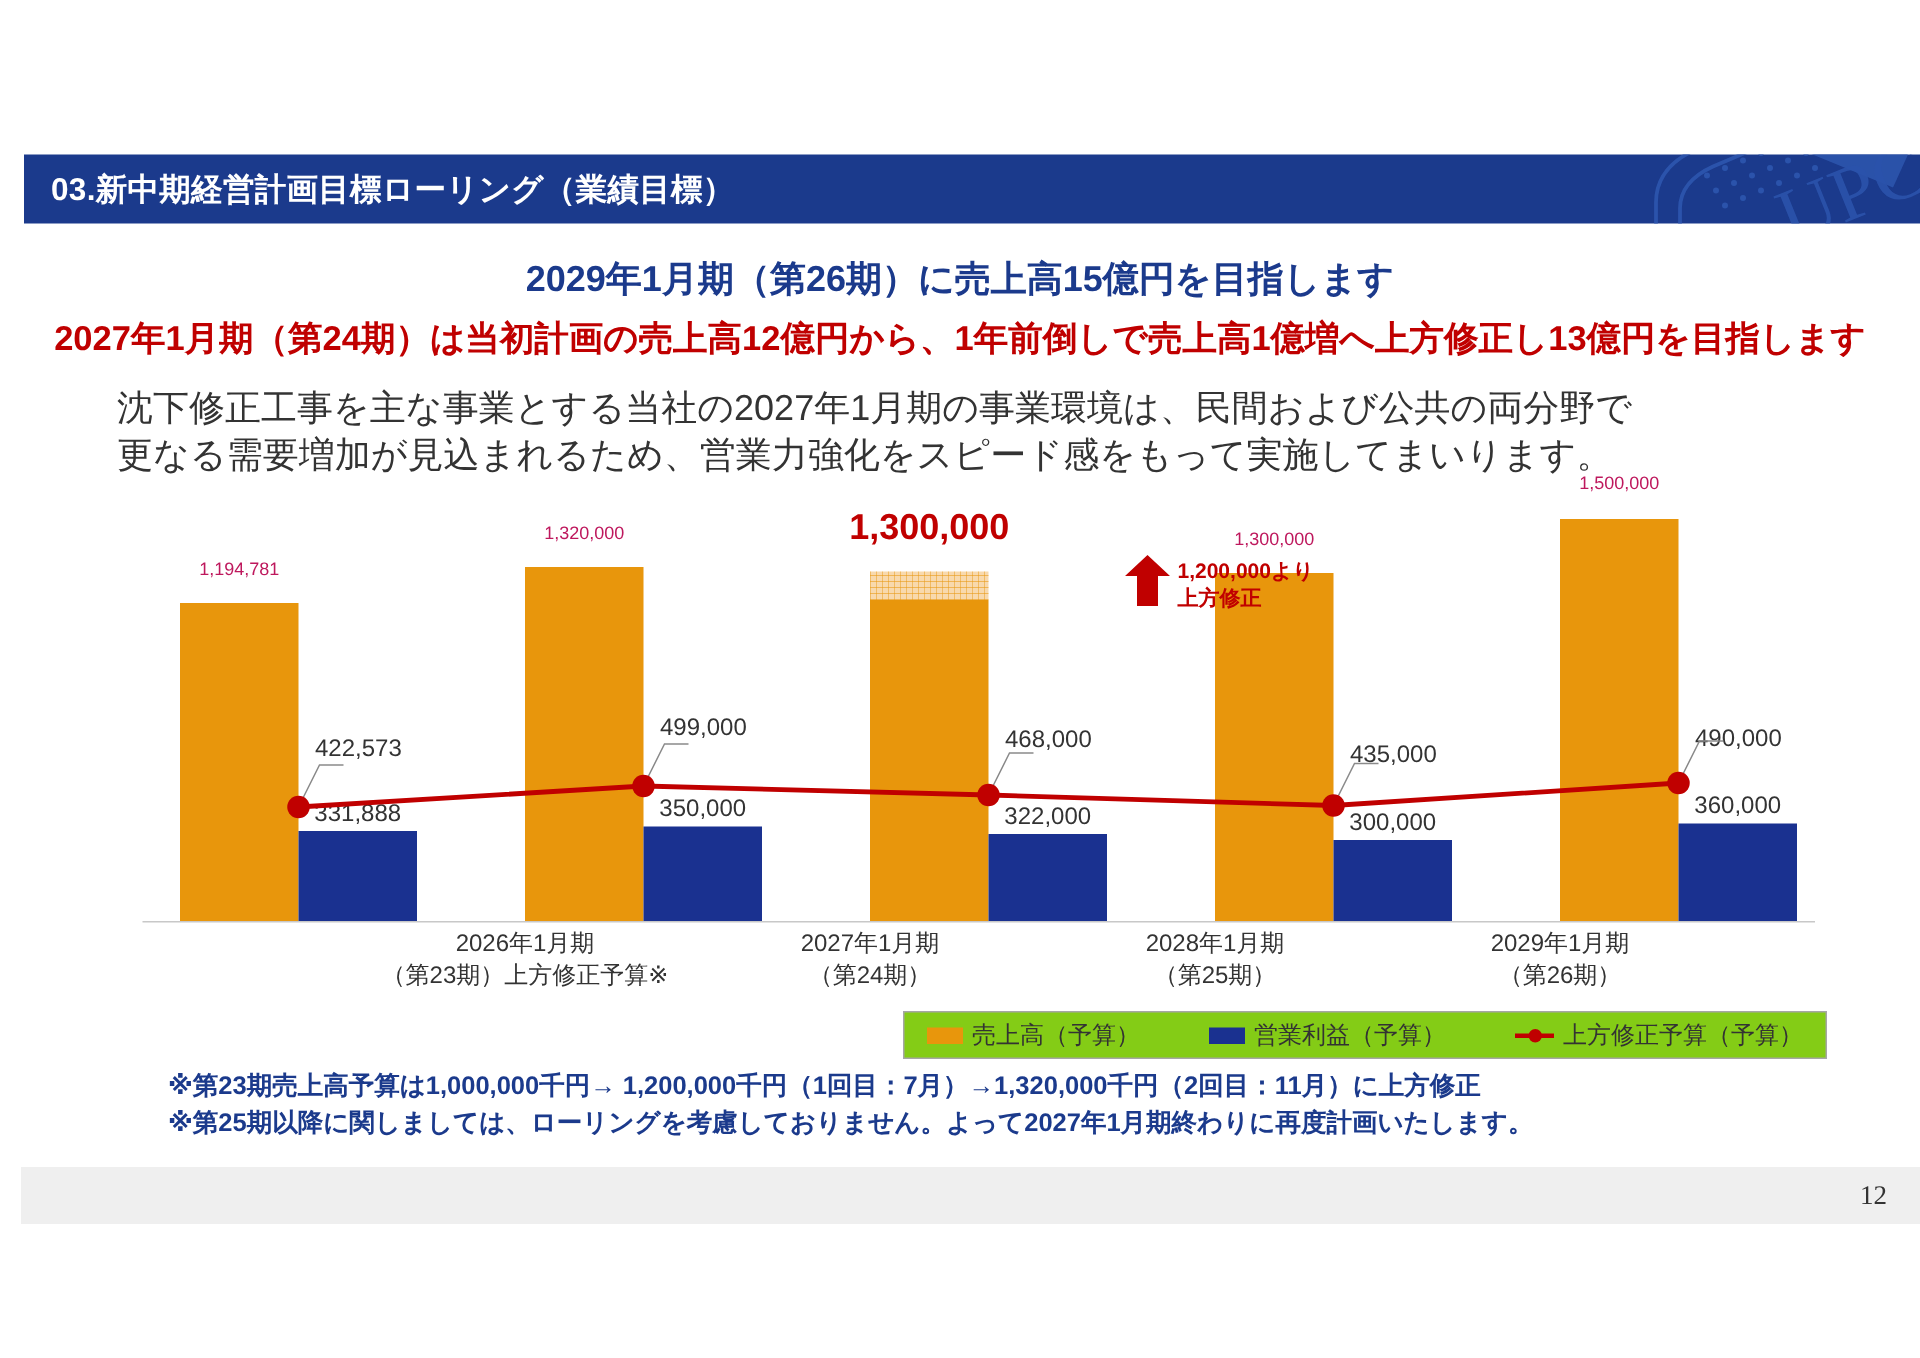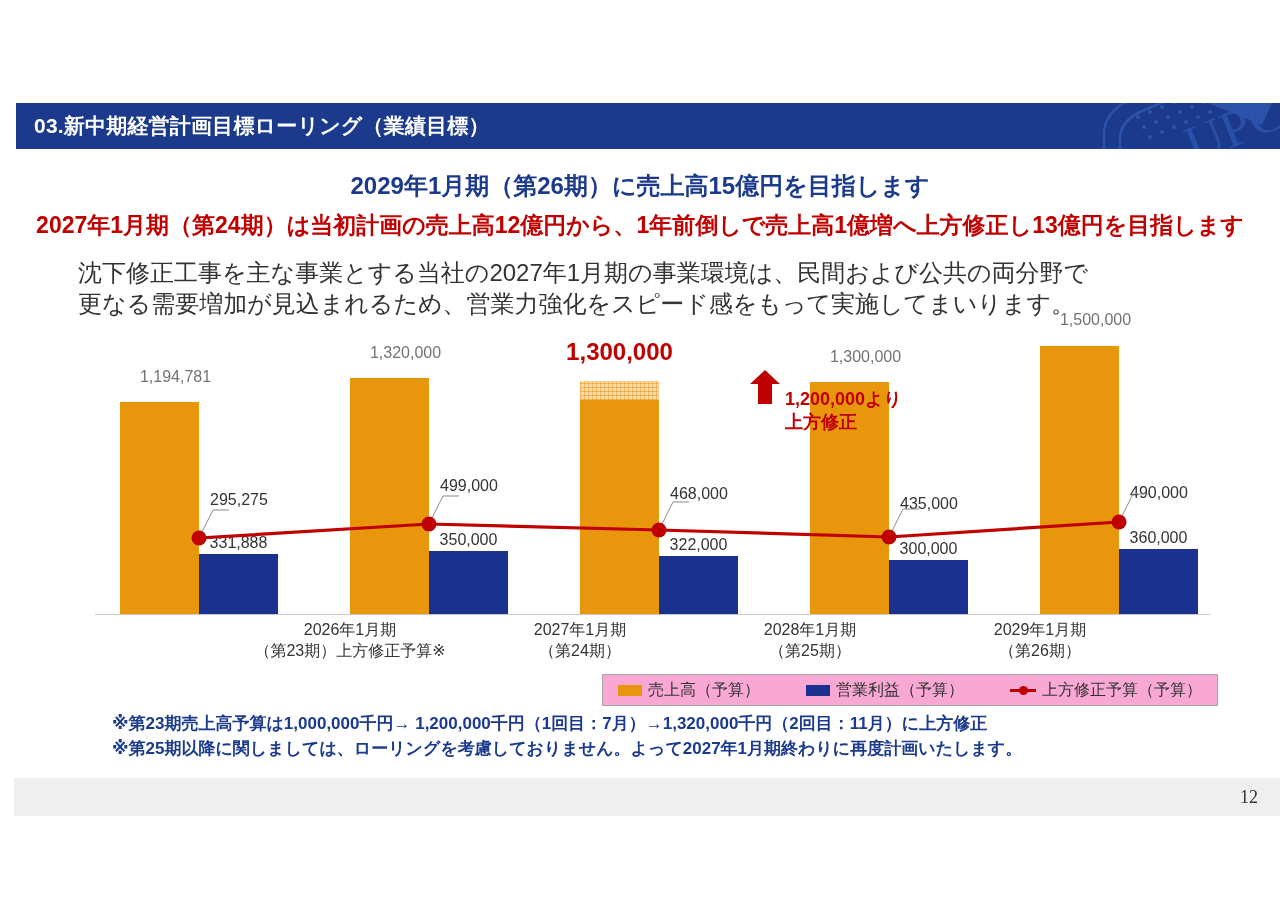--- a/index.html
+++ b/index.html
@@ -129,25 +129,25 @@
   }
   .bar-profit {
     position: absolute;
     bottom: 0;
     left: 79px;
     width: 79px;
     background: #1a3190;
   }
   .lbl-sales {
     position: absolute;
-    left: 16px;
+    left: 0;
     width: 79px;
     text-align: center;
-    font-size: 16px;
-    color: #737373;
+    font-size: 12px;
+    color: #be185d;
     white-space: nowrap;
   }
   .lbl-sales.highlight {
     color: #c00000;
     font-weight: bold;
     font-size: 24px;
     left: -28px;
     width: 135px;
   }
   .lbl-profit {
@@ -178,22 +178,22 @@
   #revision-arrow {
     position: absolute;
     left: 655px;
     top: 40px;
     width: 30px;
     height: 34px;
   }
   #revision-note {
     position: absolute;
     left: 690px;
-    top: 58px;
-    font-size: 18px;
+    top: 42px;
+    font-size: 14px;
     font-weight: bold;
     color: #c00000;
     line-height: 1.25;
     white-space: nowrap;
   }
 
   
   #unit-label {
     position: absolute;
     left: 1268px;
@@ -216,21 +216,21 @@
   .xcat div { white-space: nowrap; }
 
   
   #legend {
     position: absolute;
     left: 602px;
     top: 674px;
     width: 614px;
     height: 30px;
     border: 1px solid #a6a6a6;
-    background: #f9a8d4;
+    background: #84cc16;
     display: flex;
     align-items: center;
     justify-content: center;
     gap: 46px;
   }
   .legend-item {
     display: flex;
     align-items: center;
     gap: 6px;
     font-size: 16px;
@@ -328,21 +328,21 @@
     <div>更なる需要増加が見込まれるため、営業力強化をスピード感をもって実施してまいります。</div>
   </div>
 
   <div id="chart">
 
     <div class="group" style="left:25px; width:158px;">
       <div class="lbl-sales" style="bottom:228px;">1,194,781</div>
       <div class="bar-sales" style="height:212px;"></div>
       <div class="bar-profit" style="height:60px;"></div>
       <div class="lbl-profit" style="bottom:62px;">331,888</div>
-      <div class="lbl-sga" style="left:90px; bottom:105px;">295,275</div>
+      <div class="lbl-sga" style="left:90px; bottom:105px;">422,573</div>
     </div>
 
     <div class="group" style="left:255px; width:158px;">
       <div class="lbl-sales" style="bottom:252px;">1,320,000</div>
       <div class="bar-sales" style="height:236px;"></div>
       <div class="bar-profit" style="height:63px;"></div>
       <div class="lbl-profit" style="bottom:65px;">350,000</div>
       <div class="lbl-sga" style="left:90px; bottom:119px;">499,000</div>
     </div>
 

